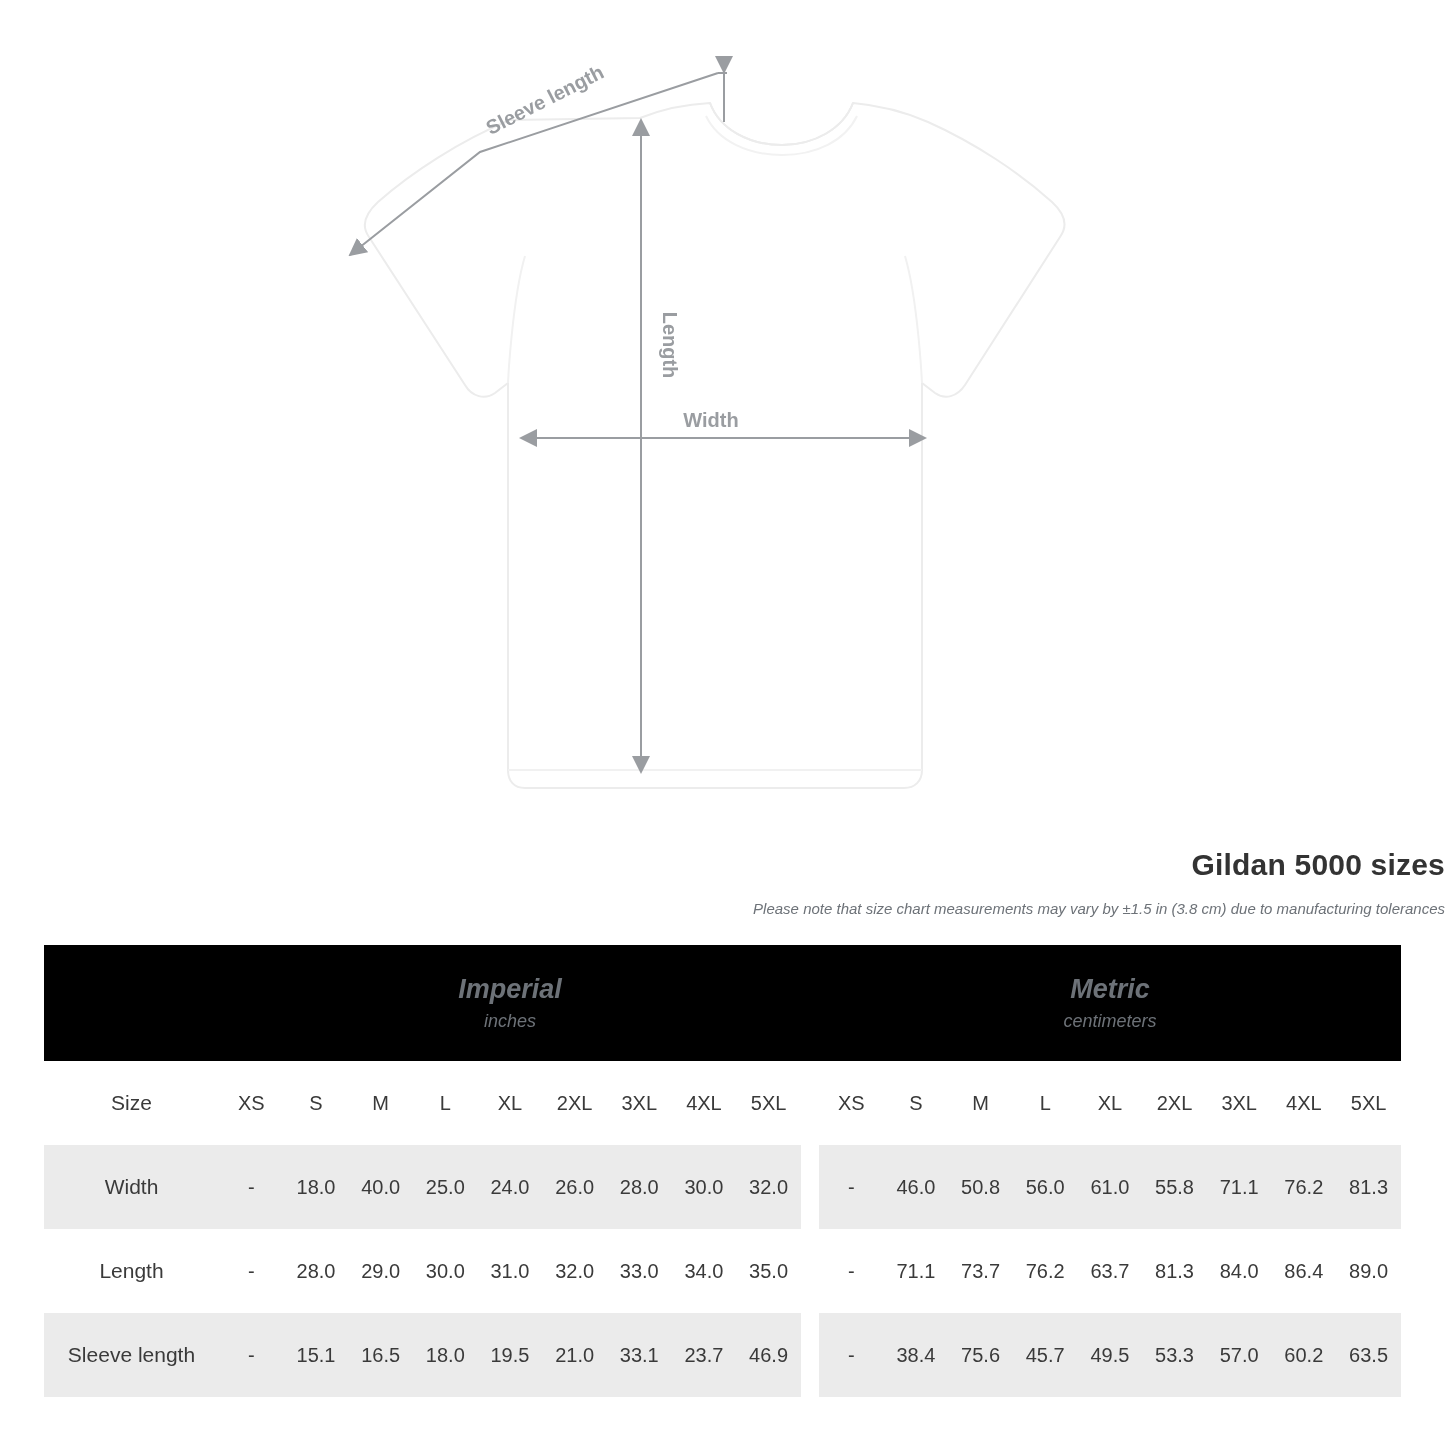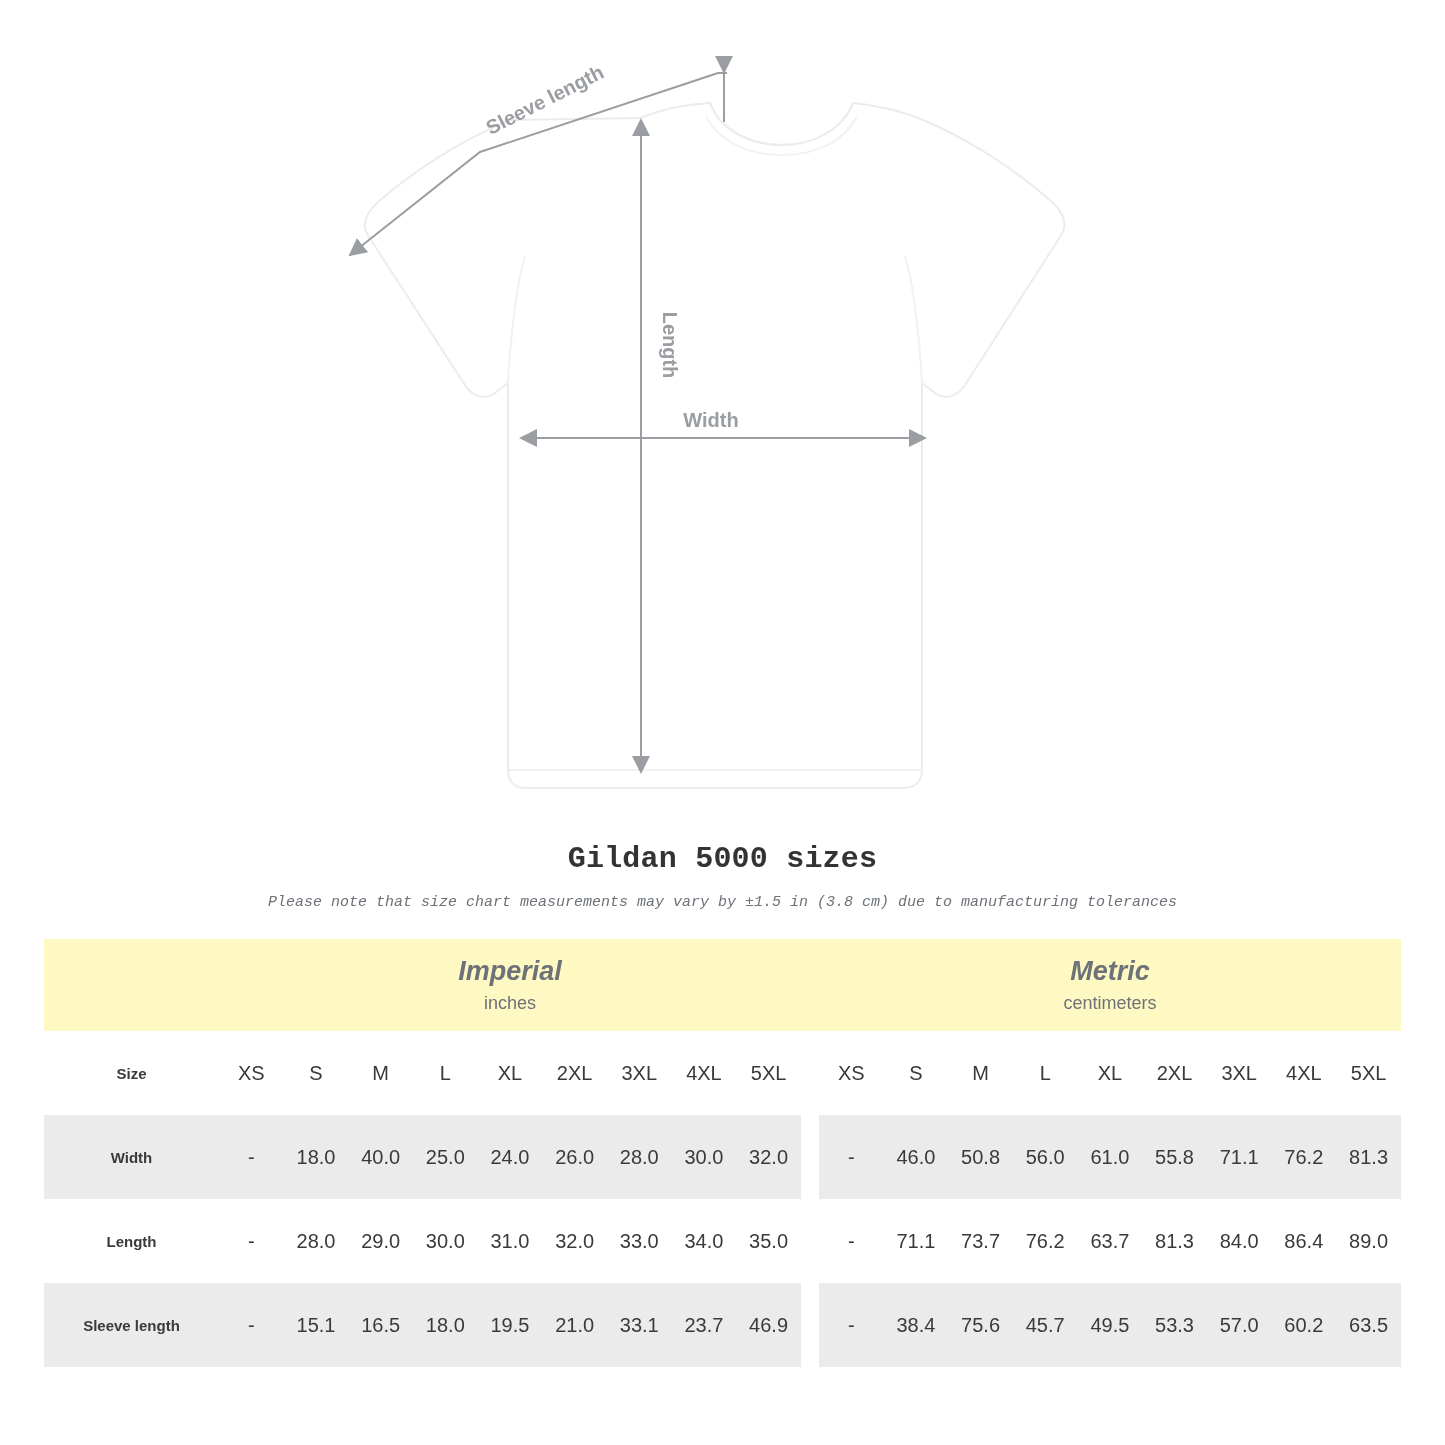--- a/index.html
+++ b/index.html
@@ -29,23 +29,22 @@
     width: 100%;
   }
   .illustration svg {
     display: block;
     width: 100%;
     height: 100%;
   }
 
   
   .title-block {
-    text-align: center;
-    margin-top: 12px;
-    font-family: Liberation Mono, monospace;
+    text-align: right;
+    margin-top: 18px;
   }
   .chart-title {
     font-size: 30px;
     font-weight: bold;
     color: #333333;
     letter-spacing: .2px;
   }
   .chart-note {
     font-size: 15px;
     font-style: italic;
@@ -66,46 +65,47 @@
   table.size-table th {
     text-align: center;
     vertical-align: middle;
     font-size: 20px;
     color: #3a3a3a;
     font-weight: normal;
     padding: 0;
   }
   
   .unit-row td {
-    height: 92px;
-    background: #fef9c3;
+    height: 116px;
+    background: #000000;
   }
   .unit-name {
     font-size: 27px;
     font-style: italic;
     font-weight: bold;
     color: #6d7278;
     line-height: 1.15;
   }
   .unit-sub {
     font-size: 18px;
+    font-style: italic;
     color: #6d7278;
     margin-top: 6px;
   }
   .size-row td {
     height: 84px;
     background: #ffffff;
     font-size: 21px;
     font-weight: bold;
     color: #3a3a3a;
   }
   .size-row td.rowlabel,
   .data-row td.rowlabel {
-    font-weight: bold;
-    font-size: 15px;
+    font-weight: normal;
+    font-size: 21px;
   }
   .data-row td {
     height: 84px;
     font-size: 21px;
   }
   .data-row.alt td {
     background: #ebebeb;
   }
   .data-row.plain td {
     background: #ffffff;

